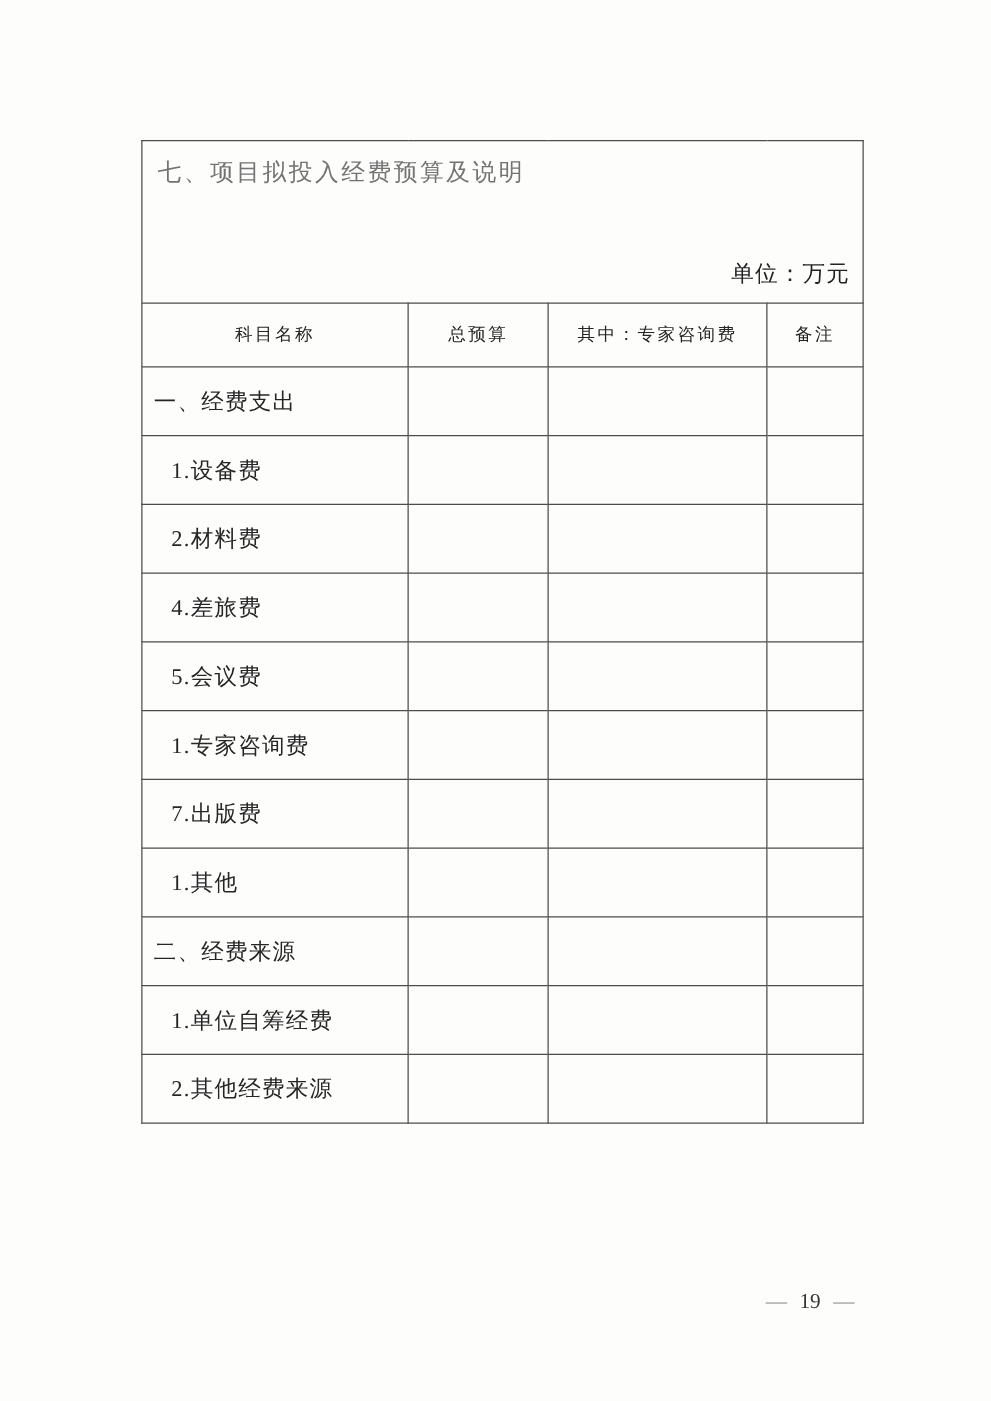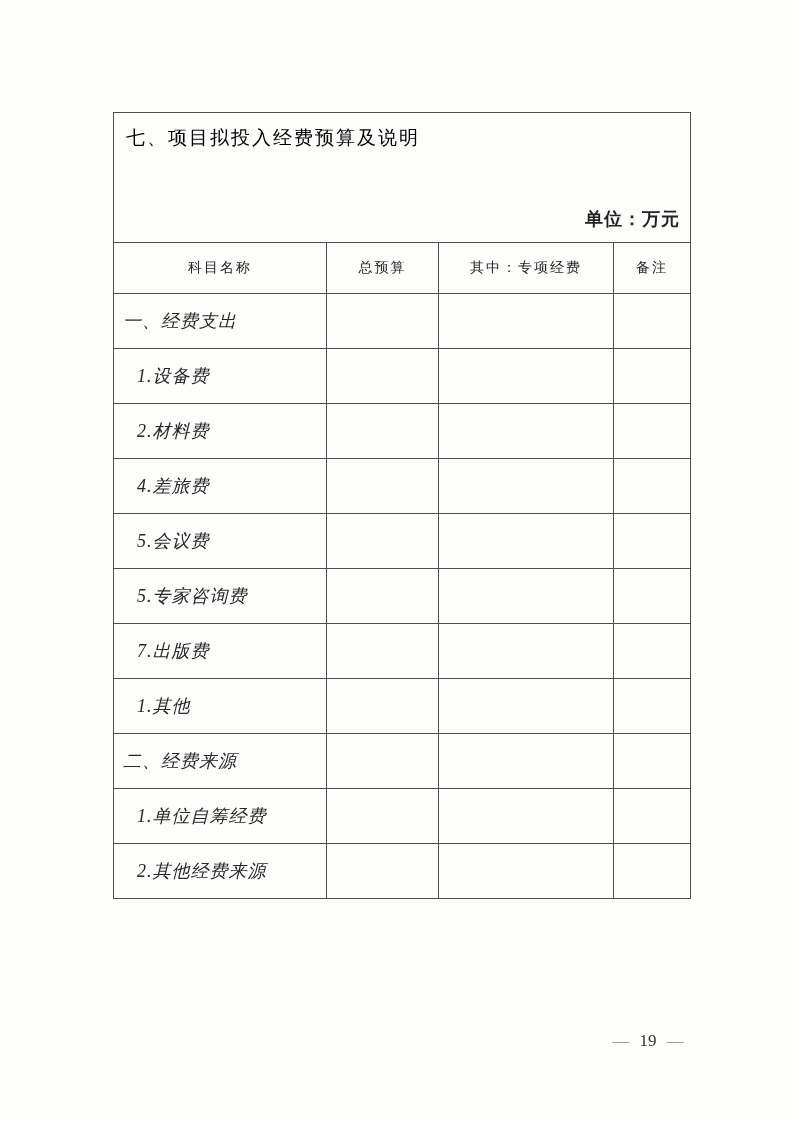--- a/index.html
+++ b/index.html
@@ -34,48 +34,46 @@
   .title-cell {
     height: 129px;
     vertical-align: top;
     position: relative;
   }
   .form-title {
     display: block;
     padding: 12px 10px 0 12px;
     font-size: 19px;
     letter-spacing: 2px;
-    color: #000000;
+    color: #737373;
   }
   .unit-label {
     position: absolute;
     right: 10px;
     bottom: 11px;
     font-size: 18px;
     letter-spacing: 1px;
     color: #222;
-    font-weight: bold;
   }
   th.col-header {
     height: 50px;
     font-size: 14px;
     letter-spacing: 2px;
     text-align: center;
     vertical-align: middle;
     color: #252525;
   }
   tr.data-row td {
     height: 54px;
     font-size: 18px;
     letter-spacing: 1px;
     vertical-align: middle;
   }
   tr.data-row td.subject {
     text-align: left;
-    font-style: italic;
   }
   tr.data-row.section td.subject {
     padding-left: 9px;
   }
   tr.data-row.item td.subject {
     padding-left: 23px;
   }
   .page-footer {
     position: absolute;
     left: 608px;
@@ -109,21 +107,21 @@
     <tbody>
       <tr>
         <td class="title-cell" colspan="4">
           <span class="form-title">七、项目拟投入经费预算及说明</span>
           <span class="unit-label">单位：万元</span>
         </td>
       </tr>
       <tr>
         <th class="col-header">科目名称</th>
         <th class="col-header">总预算</th>
-        <th class="col-header">其中：专项经费</th>
+        <th class="col-header">其中：专家咨询费</th>
         <th class="col-header">备注</th>
       </tr>
 
       <tr class="data-row section">
         <td class="subject">一、经费支出</td>
         <td></td>
         <td></td>
         <td></td>
       </tr>
       <tr class="data-row item">
@@ -144,21 +142,21 @@
         <td></td>
         <td></td>
       </tr>
       <tr class="data-row item">
         <td class="subject">5.会议费</td>
         <td></td>
         <td></td>
         <td></td>
       </tr>
       <tr class="data-row item">
-        <td class="subject">5.专家咨询费</td>
+        <td class="subject">1.专家咨询费</td>
         <td></td>
         <td></td>
         <td></td>
       </tr>
       <tr class="data-row item">
         <td class="subject">7.出版费</td>
         <td></td>
         <td></td>
         <td></td>
       </tr>

